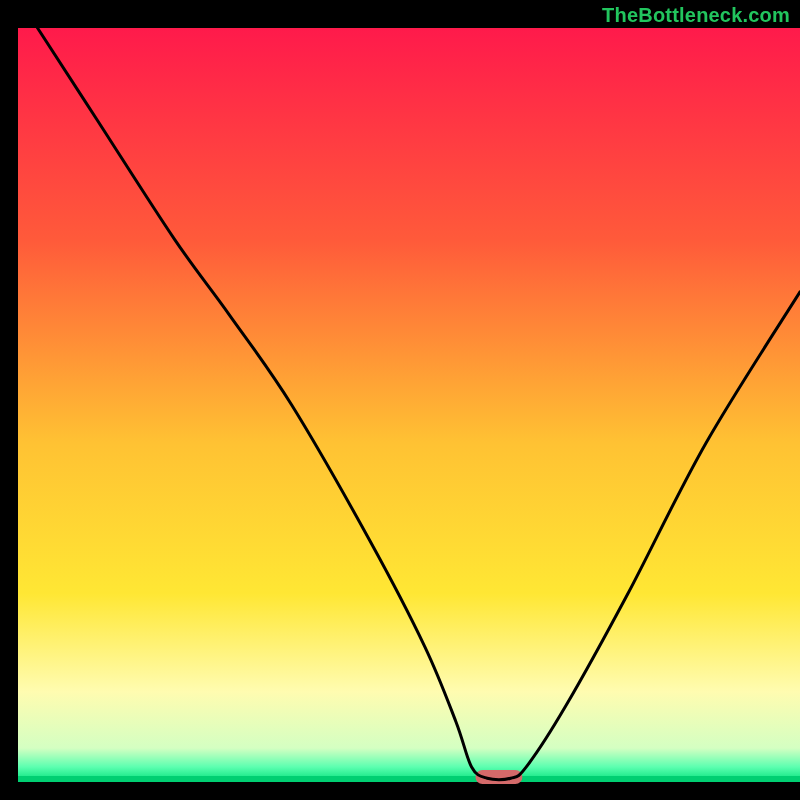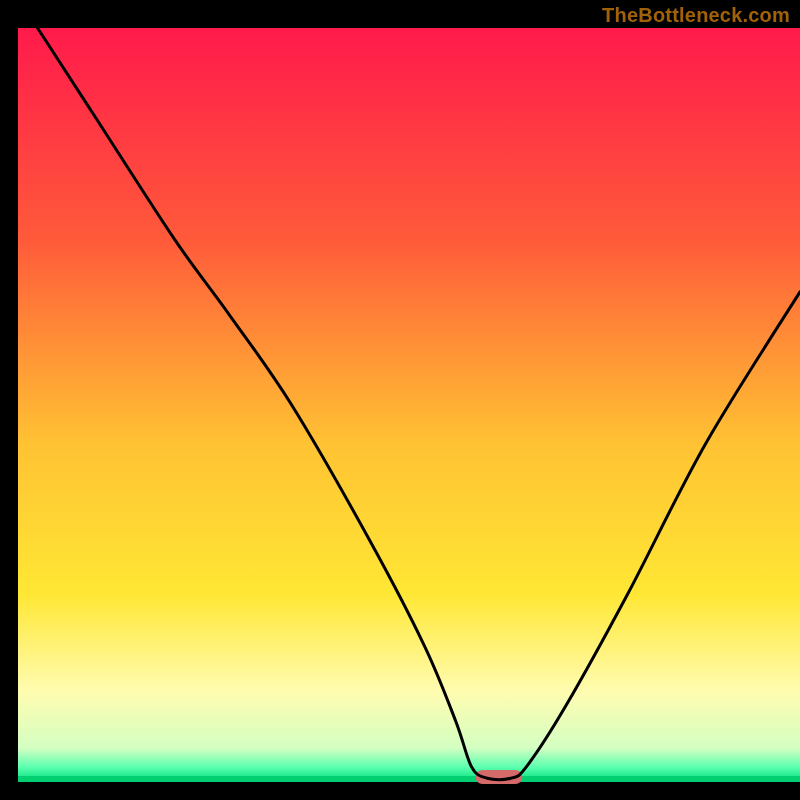--- a/index.html
+++ b/index.html
@@ -16,21 +16,21 @@
     height: 800px;
     background: #000;
   }
   .watermark {
     position: absolute;
     top: 4px;
     right: 10px;
     font-family: Arial, Helvetica, sans-serif;
     font-size: 20px;
     font-weight: bold;
-    color: #a16207;
+    color: #22c55e;
     z-index: 10;
     letter-spacing: 0.2px;
   }
   svg {
     position: absolute;
     left: 0;
     top: 0;
   }
 </style>
 </head>

